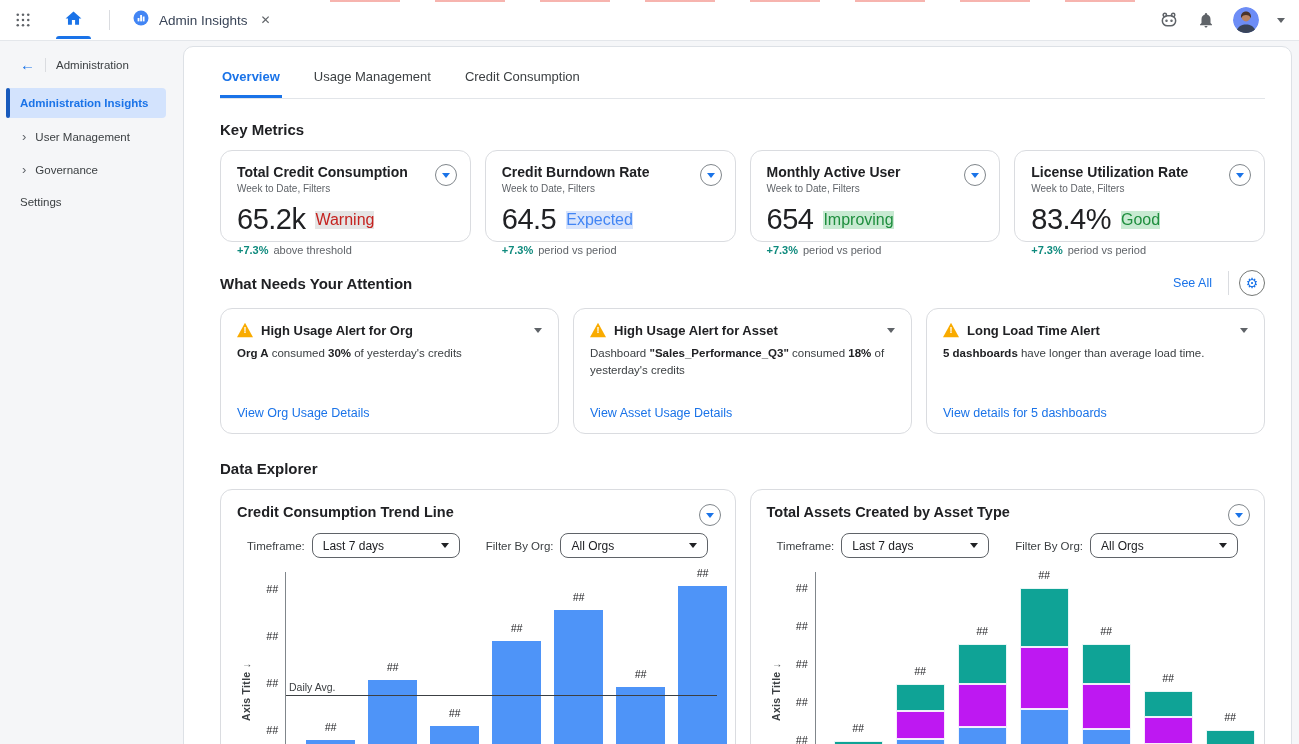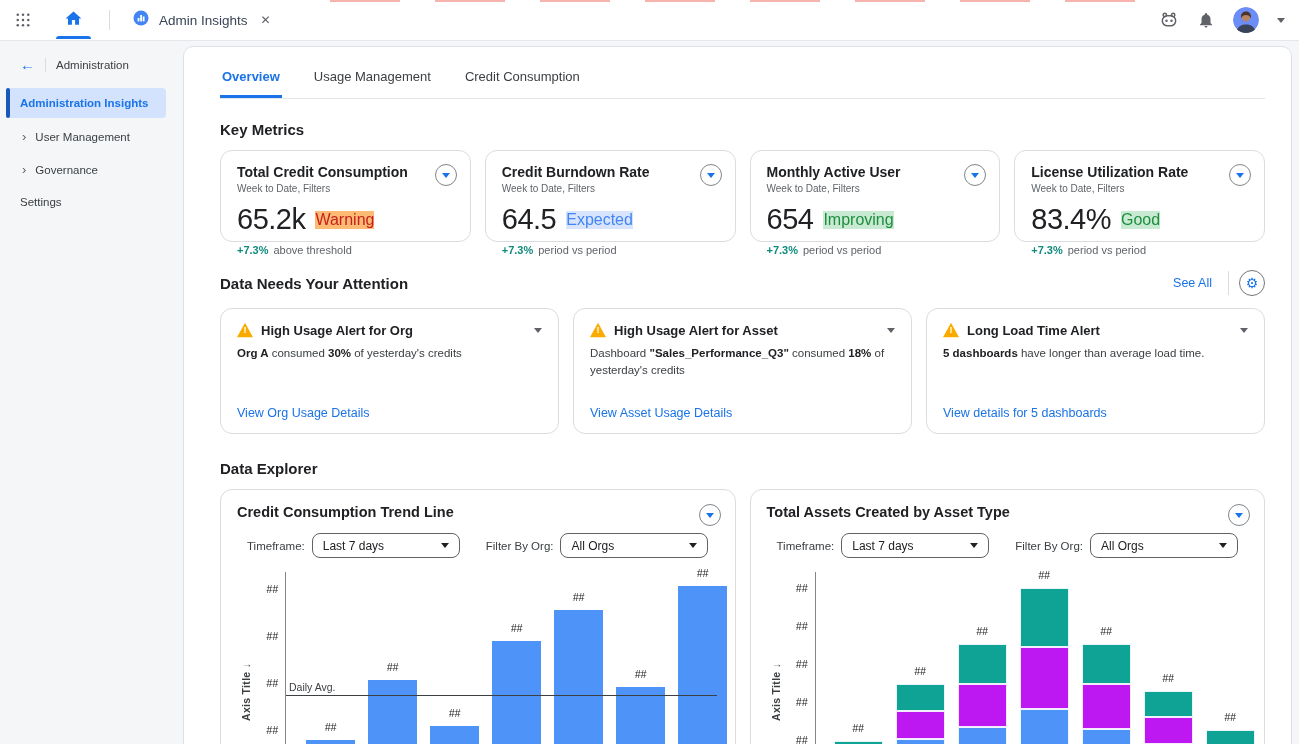--- a/index.html
+++ b/index.html
@@ -46,21 +46,21 @@
 
   .section-h{font-size:15px;font-weight:700;color:#202124;margin:22px 0 12px;}
   .row4{display:flex;gap:14px;margin-right:14px;}
 
   
   .mcard{flex:1;background:#fff;border:1px solid #DADCE0;border-radius:12px;padding:13px 16px 12px;position:relative;box-sizing:border-box;height:92px;}
   .mcard .t{font-size:14px;font-weight:700;color:#202124;}
   .mcard .s{font-size:10px;color:#5F6368;margin-top:3px;}
   .mval-row{display:flex;align-items:center;margin-top:9px;gap:10px;}
   .mval{font-size:29px;color:#202124;letter-spacing:-0.5px;}
-  .warning{background:#fdba74;color:#C5221F;}
+  .warning{background:#e5e5e5;color:#C5221F;}
   .expected{background:#D8E4FC;color:#4285F4;}
   .improving{background:#C8EAD2;color:#1E8E3E;}
   .good{background:#C8EAD2;color:#1E8E3E;}
   .delta-row{margin-top:8px;font-size:11px;color:#5F6368;}
   .delta{color:#0E8A7D;font-weight:700;margin-right:5px;}
   .circle-menu{position:absolute;right:13px;top:13px;width:22px;height:22px;border-radius:50%;border:1px solid #80868B;background:#fff;display:flex;align-items:center;justify-content:center;cursor:pointer;padding:0;}
 
   
   .att-head{display:flex;align-items:center;margin:28px 14px 12px 0;}
   .att-head .section-h{margin:0;}
@@ -259,21 +259,21 @@
             <span class="mval">83.4%</span>
             <span class="good">Good</span>
           </div>
           <div class="delta-row">
             <span class="delta">+7.3%</span><span>period vs period</span>
           </div>
         </div>
       </div>
 
       <div class="att-head">
-        <div class="section-h">Data Needs Your Attention</div>
+        <div class="section-h">What Needs Your Attention</div>
         <div class="att-right">
           <button class="see-all">See All</button>
           <span class="att-div"></span>
           <button class="gear-btn">⚙</button>
         </div>
       </div>
       <div class="row4">
 
         <div class="acard">
           <div class="acard-head">

